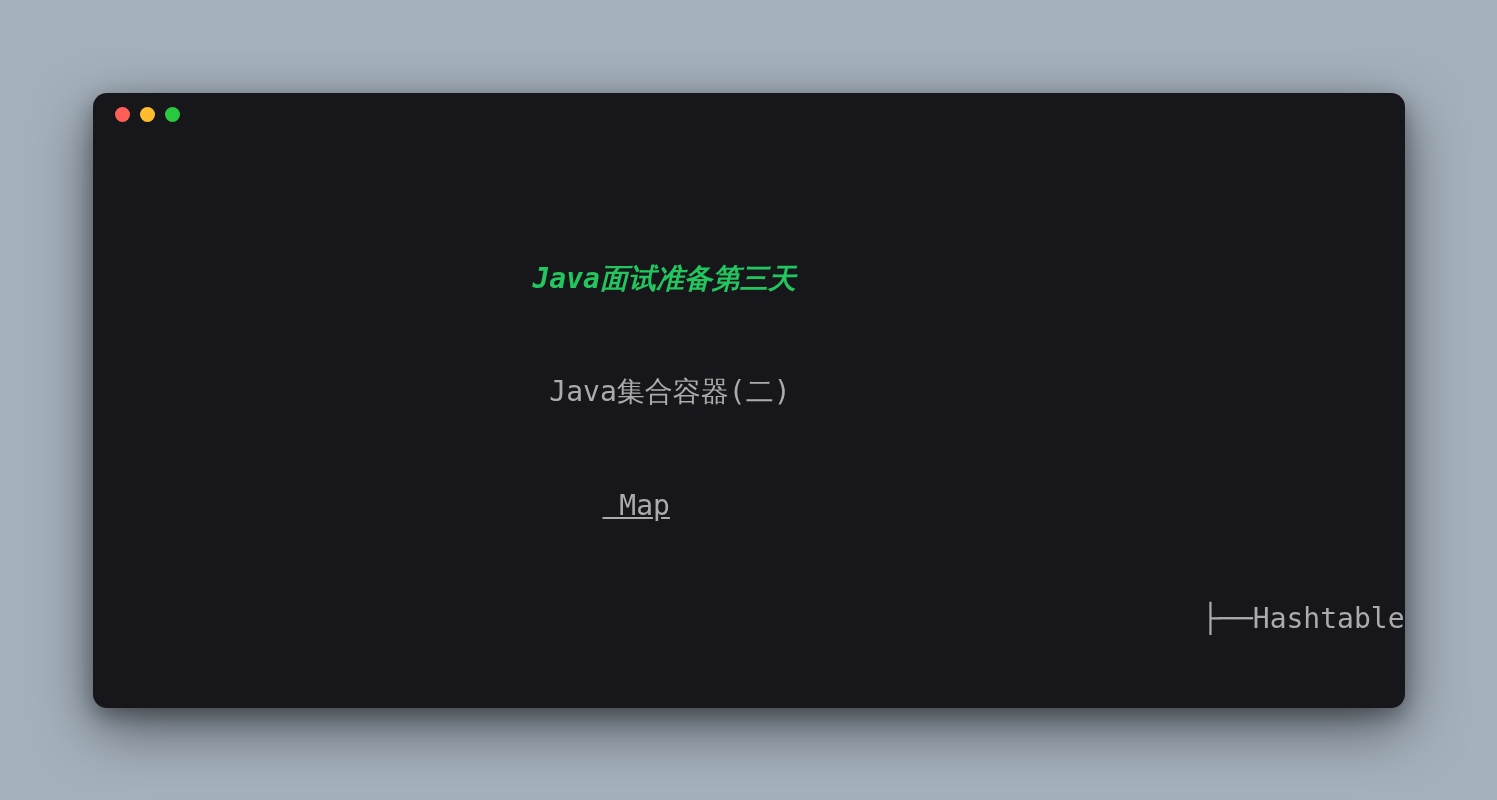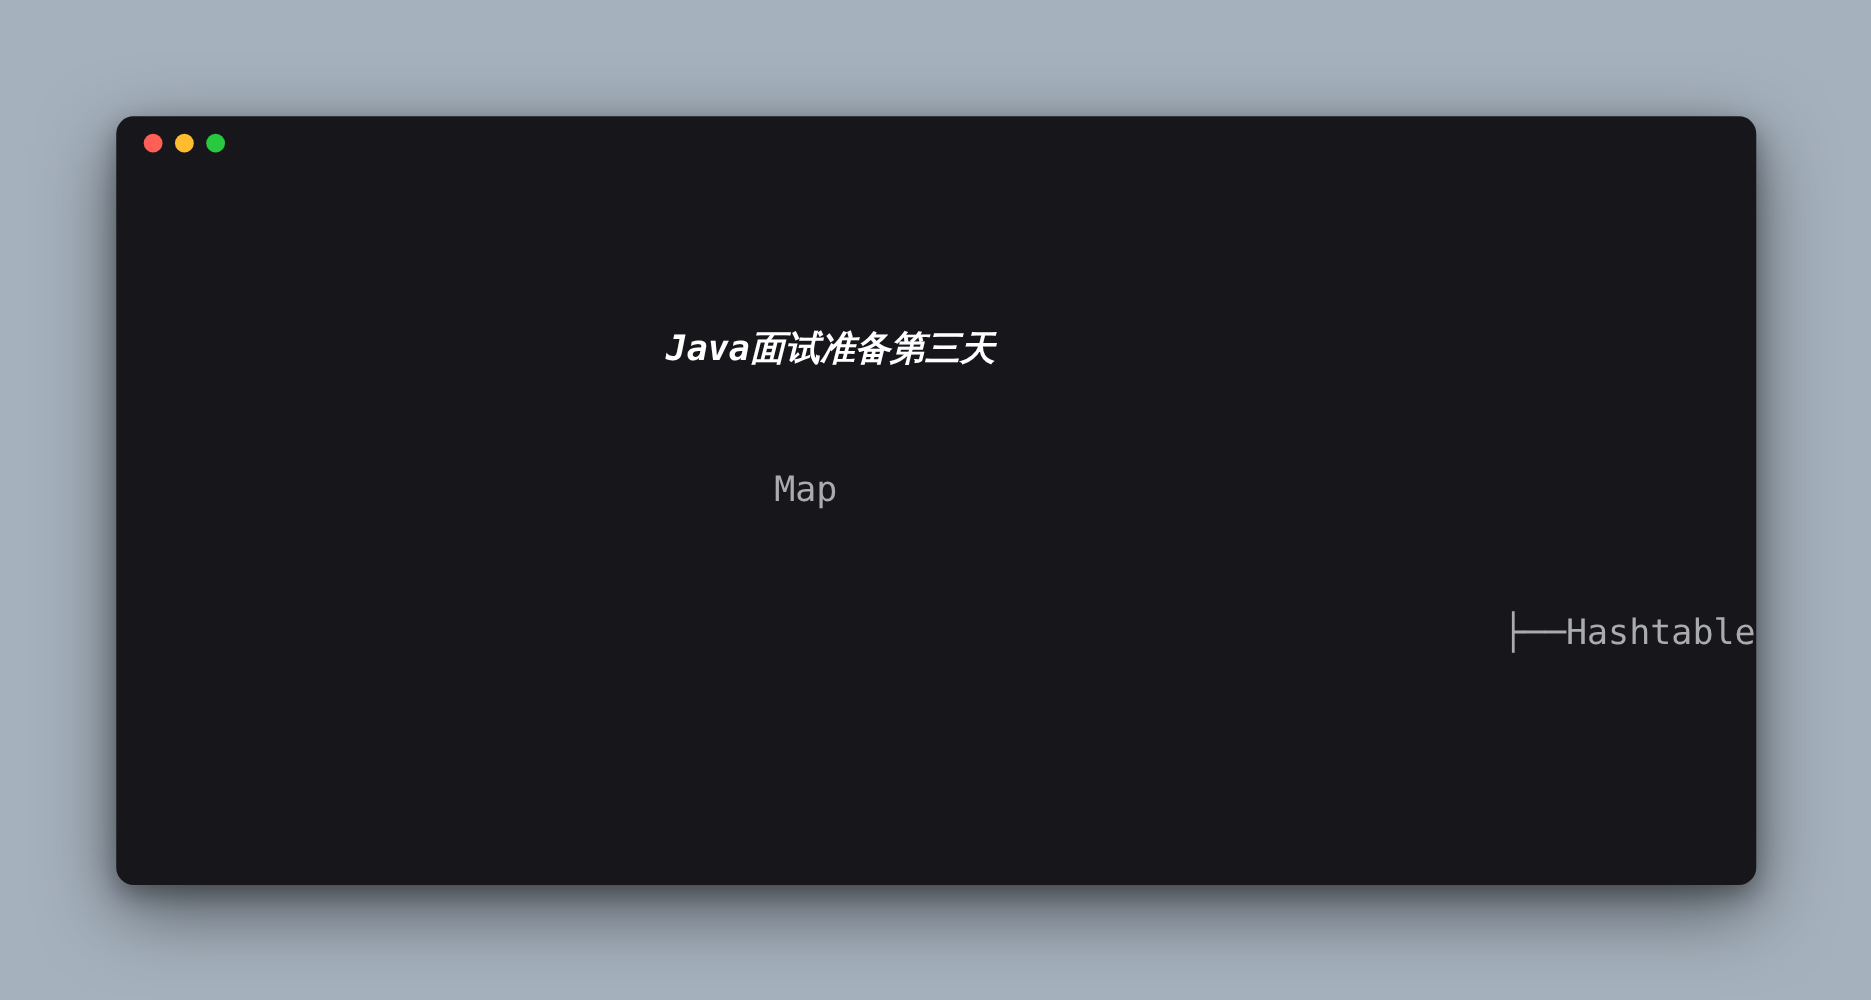--- a/index.html
+++ b/index.html
@@ -42,47 +42,49 @@
     .green { background: #28c840; }
     .content {
       padding-top: 48px;
       color: #aaabac;
       font-size: 28px;
       line-height: 1.35;
       white-space: pre;
       font-weight: 500;
     }
     .title-line {
-      color: #ffffff;
+      color: #22c55e;
       font-style: italic;
       font-weight: 700;
       padding-left: 440px;
     }
     .subtitle-line {
       padding-left: 440px;
     }
     .tree-line {
       padding-left: 510px;
+      text-decoration: underline;
     }
     .tree-child {
       padding-left: 530px;
       text-align: right;
     }
   </style>
 </head>
 <body>
 
 <div class="window">
   <div class="titlebar">
     <div class="traffic-light red"></div>
     <div class="traffic-light yellow"></div>
     <div class="traffic-light green"></div>
   </div>
   <div class="content">
     <div class="title-line">Java面试准备第三天</div>
+    <div class="subtitle-line"> Java集合容器(二)</div>
     <div class="tree-line"> Map</div>
     <div class="tree-child">  ├──Hashtable</div>
     
     
     
     
     <div class="tree-line"></div>
     
     
     

